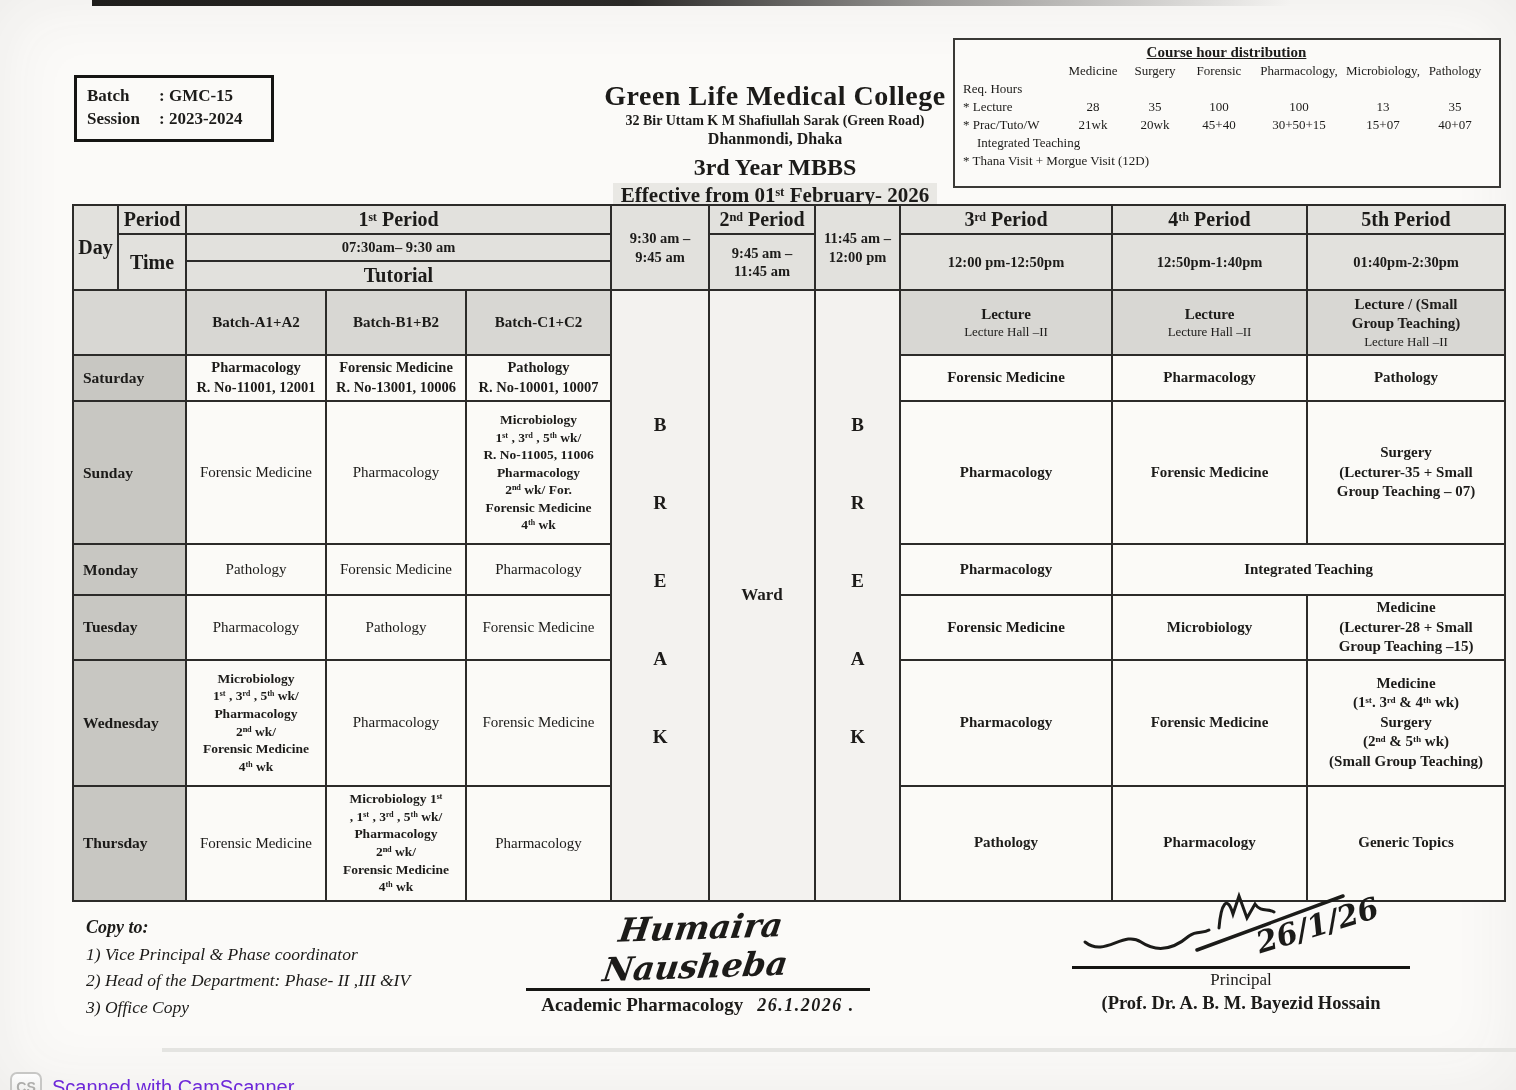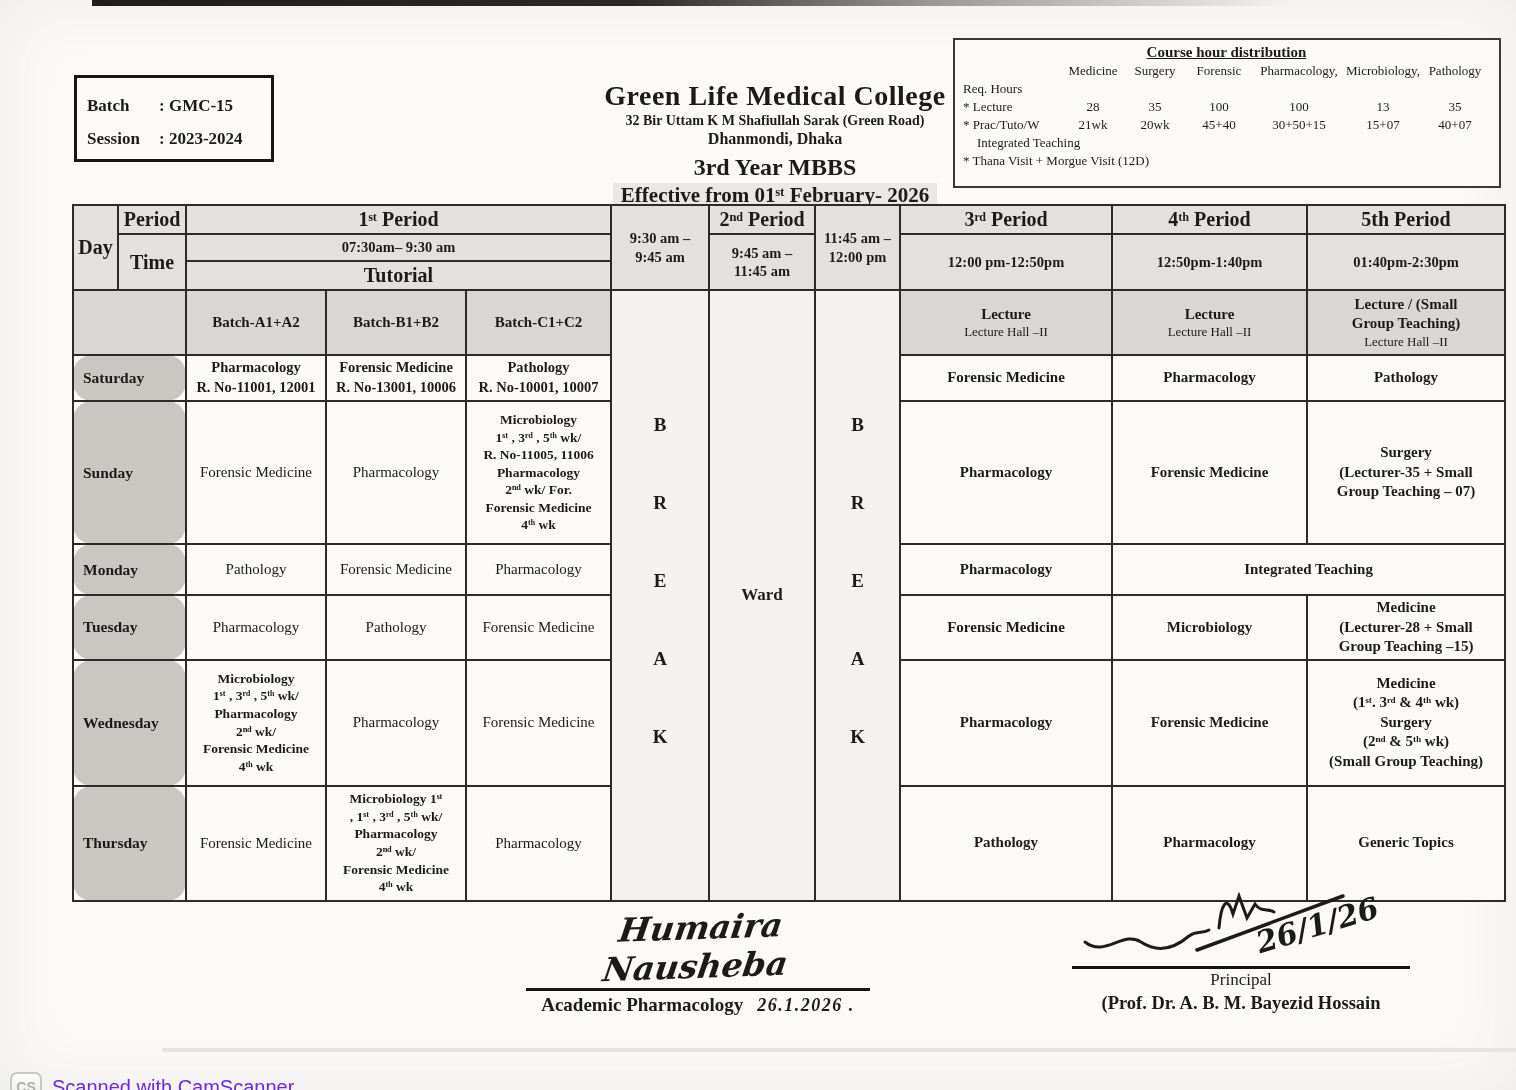--- a/index.html
+++ b/index.html
@@ -9,21 +9,21 @@
   .pre{white-space:pre-line;}
 
   
   #scan-top-line{position:absolute;left:92px;top:0;width:1200px;height:6px;
     background:linear-gradient(90deg,#1f1e1c 0%,#2a2927 45%,rgba(42,41,39,.45) 70%,rgba(42,41,39,0) 100%);}
   #scan-rule-bottom{position:absolute;left:162px;top:1048px;width:1354px;height:4px;background:#e4e4e1;}
 
   
   #batch-box{position:absolute;left:74px;top:75px;width:176px;border:3px solid #151513;
     padding:7px 8px 8px 10px;background:#fbfaf8;}
-  .bb-row{display:flex;font-weight:bold;font-size:17px;line-height:1.35;margin-top:10px;}
+  .bb-row{display:flex;font-weight:bold;font-size:17px;line-height:1.35;}
   .bb-label{width:72px;}
 
   
   #doc-header{position:absolute;left:540px;top:80px;width:470px;text-align:center;}
   #college-name{font-size:28px;font-weight:bold;letter-spacing:.5px;}
   #college-address{font-size:14px;font-weight:bold;margin-top:1px;}
   #college-city{font-size:16px;font-weight:bold;margin-top:1px;}
   #year-title{font-size:24px;font-weight:bold;margin-top:6px;}
   #effective-line{display:inline-block;font-size:21px;font-weight:bold;background:#e9e8e4;padding:0 8px;margin-top:2px;}
 
@@ -36,21 +36,21 @@
   .ch-lbl{text-align:left;padding-left:2px;}
   .ch-full{grid-column:1 / -1;text-align:left;padding-left:2px;}
   .ch-ind{padding-left:16px;}
 
   
   #timetable{position:absolute;left:72px;top:204px;width:1432px;border-collapse:collapse;table-layout:fixed;}
   #timetable td{border:2px solid #2c2b29;text-align:center;vertical-align:middle;padding:2px 3px;overflow:hidden;}
   .r-h1{height:27px;} .r-h2{height:27px;} .r-h3{height:24px;} .r-h4{height:65px;}
   .r-sat{height:46px;} .r-sun{height:143px;} .r-mon{height:51px;}
   .r-tue{height:60px;} .r-wed{height:126px;} .r-thu{height:115px;}
-  .g1{background:#e2e1dd;} .g2{background:#d8d7d3;} .gd{background:#c8c7c2;border-radius:19px;}
+  .g1{background:#e2e1dd;} .g2{background:#d8d7d3;} .gd{background:#c8c7c2;}
   .w{background:#fbfaf7;} .gw{background:#f3f2ef;}
   .c-phead{font-weight:bold;font-size:20px;}
   .c-time{font-weight:bold;font-size:14.5px;line-height:1.25;}
   .c-batch{font-weight:bold;font-size:15px;}
   .c-day{font-weight:bold;font-size:15.5px;text-align:left !important;padding-left:9px !important;}
   .c-sub{font-size:15px;}
   .c-sub-b{font-weight:bold;font-size:15px;line-height:1.3;}
   .c-list{font-weight:bold;font-size:13.5px;line-height:1.3;}
   .c-sat{font-weight:bold;font-size:14.5px;line-height:1.35;}
   .vmain{font-weight:bold;font-size:15px;line-height:1.25;}
@@ -298,20 +298,26 @@
 Forensic Medicine
 4ᵗʰ wk</td>
       <td class="w c-sub">Pharmacology</td>
       <td class="w c-sub-b">Pathology</td>
       <td class="w c-sub-b">Pharmacology</td>
       <td class="w c-sub-b">Generic Topics</td>
     </tr>
   </tbody>
     </table>
 
+  <div id="copy-to">
+    <div id="copy-title">Copy to:</div>
+    <div>1) Vice Principal &amp; Phase coordinator</div>
+    <div>2) Head of the Department: Phase- II ,III &amp;IV</div>
+    <div>3) Office Copy</div>
+  </div>
 
   <div id="coordinator">
     <div id="coord-signature">Humaira Nausheba</div>
     <div id="coord-underline"></div>
     <div id="coord-line2">
       <span id="coord-title">Academic Pharmacology</span>
       <span id="coord-date">26.1.2026 .</span>
     </div>
   </div>
 

